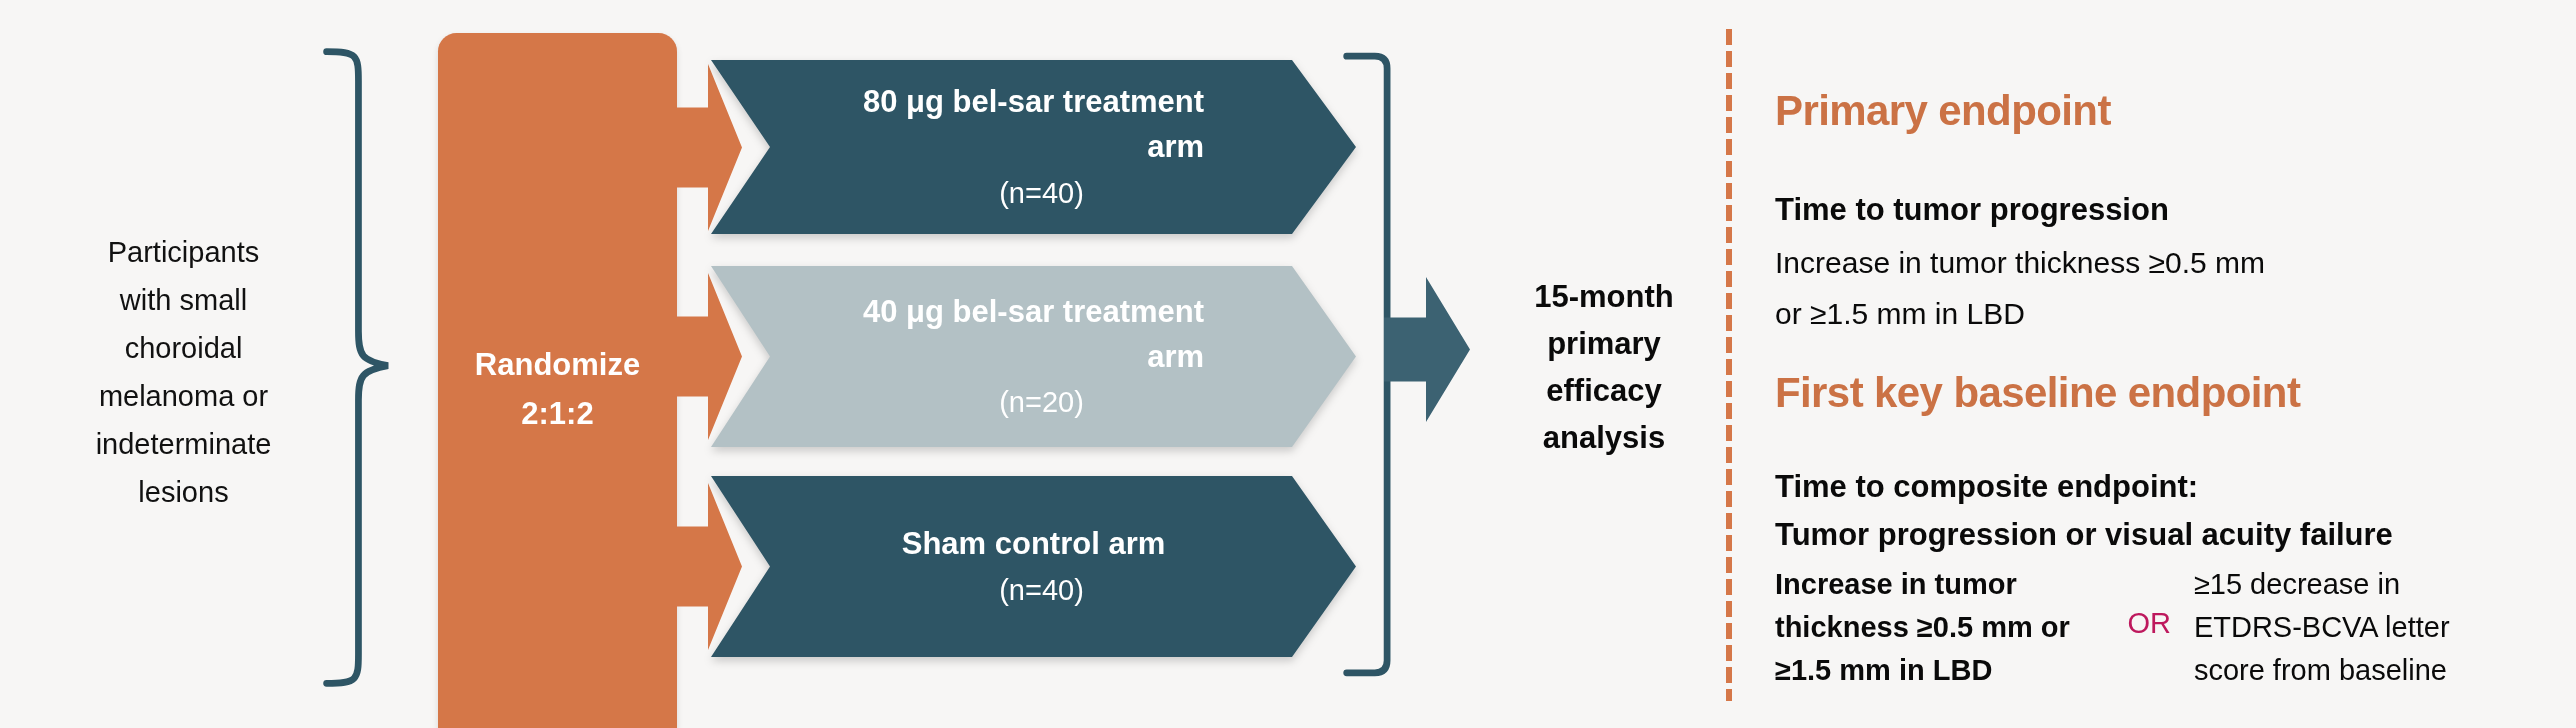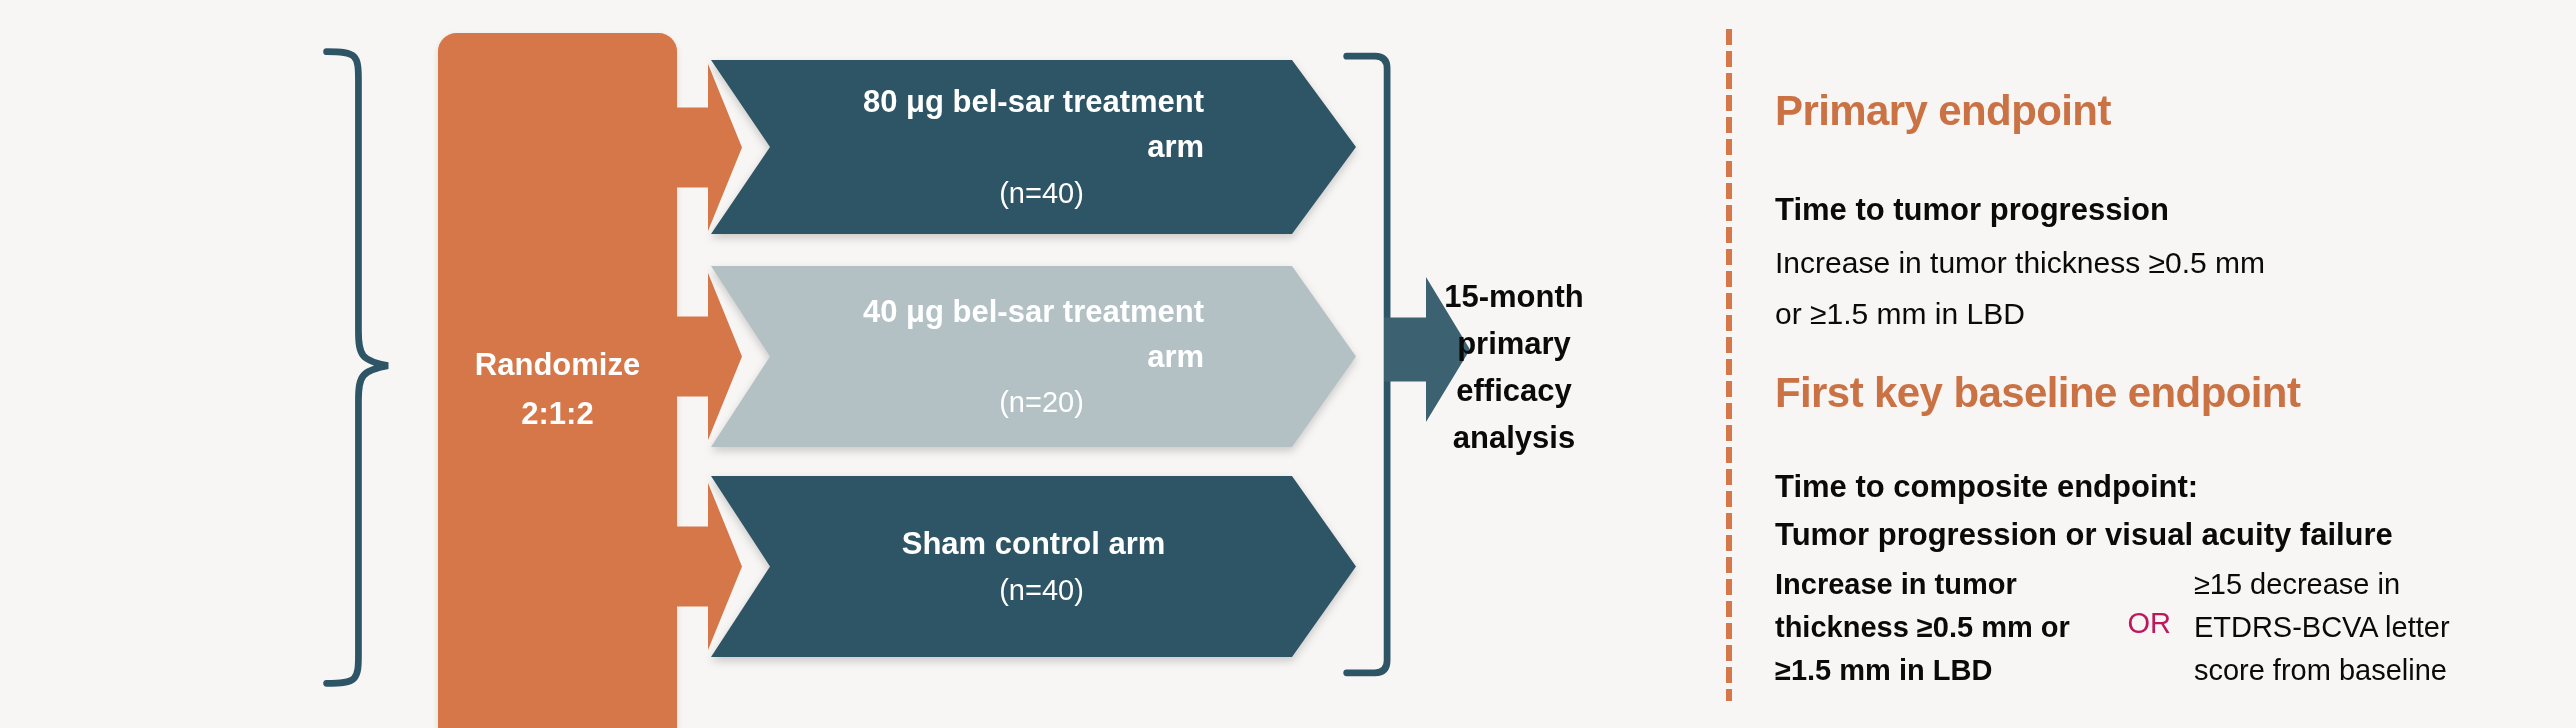--- a/index.html
+++ b/index.html
@@ -62,21 +62,21 @@
   .chevron.light{background:var(--teal-light);}
   .arm-title{font-weight:bold;font-size:31px;line-height:45px;}
   .arm-n{font-size:29px;line-height:43px;margin-top:2.5px;margin-left:16px;}
   
   .analysis-arrow{
     position:absolute;left:1384px;top:277px;width:86px;height:145px;background:var(--arrow-teal);
     clip-path:polygon(0 28%,42px 28%,42px 0,86px 50%,42px 100%,42px 72%,0 72%);
   }
   
   .analysis-label{
-    position:absolute;left:1419px;top:273px;width:190px;
+    position:absolute;left:1509px;top:273px;width:190px;
     font-weight:bold;font-size:31px;line-height:47px;text-align:center;color:#0a0a0a;
   }
   
   .divider{
     position:absolute;left:1726px;top:29px;width:5.5px;height:672px;
     background:repeating-linear-gradient(to bottom,var(--orange) 0px,var(--orange) 16px,transparent 16px,transparent 22px);
   }
   
   .panel{position:absolute;left:1775px;top:0;width:797px;height:728px;}
   .panel-heading{
@@ -94,20 +94,21 @@
   .option{font-size:29px;line-height:43px;color:#0a0a0a;white-space:nowrap;}
   .option.first{width:334px;font-weight:bold;}
   .option.second{width:405px;}
   .or-connector{font-size:29px;line-height:43px;margin:39px 23px 0 18.4px;color:#be185d;}
 </style>
 </head>
 <body>
 
 <div class="canvas">
 
+  <div class="cohort-label">Participants<br>with small<br>choroidal<br>melanoma or<br>indeterminate<br>lesions</div>
 
   <svg class="brace" viewBox="0 0 124 1042" preserveAspectRatio="none">
     <path d="M 14 6 C 64 6 66 12 66 54 L 66 462 C 66 502 72 510 114 518 C 72 526 66 534 66 574 L 66 988 C 66 1030 64 1036 14 1036" fill="none" stroke="#2e5565" stroke-width="11" stroke-linecap="round"></path>
   </svg>
 
   <div class="randomize-box">
     <div class="label">Randomize<br>2:1:2</div>
   </div>
 
   <div class="connector-arrow row1"></div>

